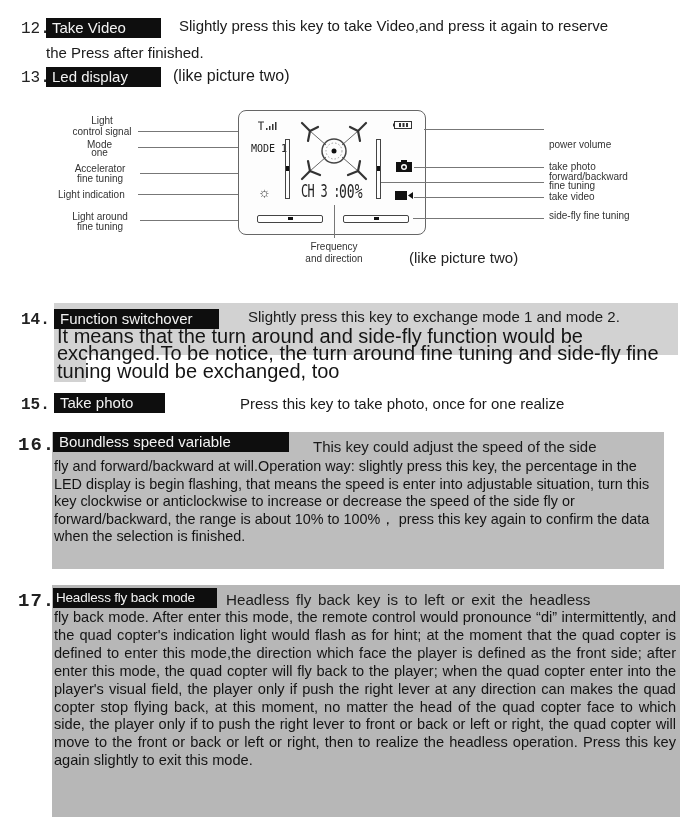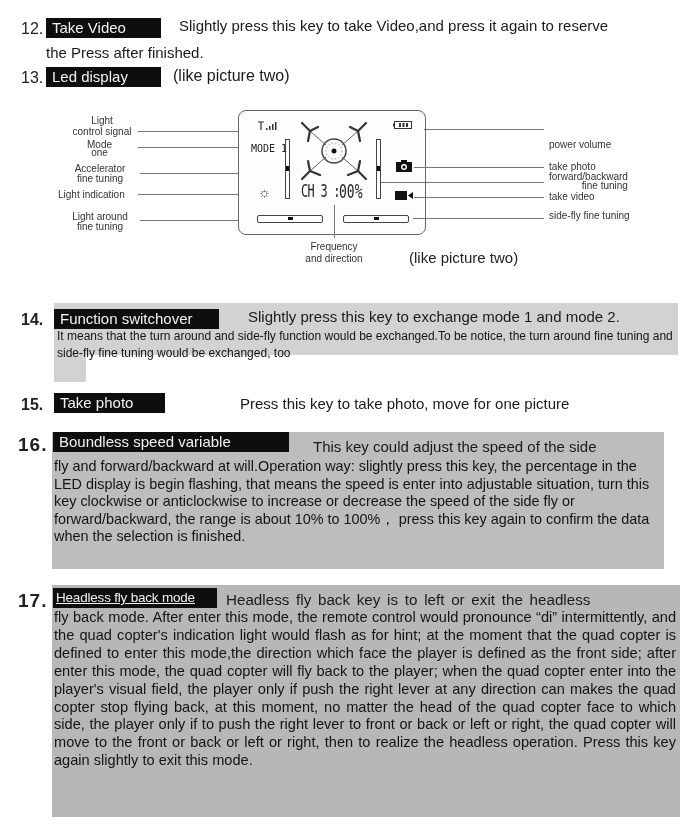--- a/index.html
+++ b/index.html
@@ -1,28 +1,28 @@
 <!DOCTYPE html>
 <html><head>
 <meta charset="utf-8">
 <style>
   html, body { margin: 0; padding: 0; }
   body {
     width: 700px; height: 830px; background: #ffffff; position: relative; overflow: hidden;
     font-family: "Liberation Sans", sans-serif; color: #1a1a1a;
   }
   .abs { position: absolute; }
-  .num { font-size: 16px; color: #222; }
+  .num { font-size: 16px; color: #222; font-family: Liberation Mono, monospace; }
   .num.big { font-size: 19px; font-weight: bold; letter-spacing: 1px; }
   .keylabel {
     position: absolute; background: #0e0e0e; color: #f2f2f2;
     font-family: "Liberation Sans", sans-serif; font-size: 15px; padding: 1px 6px; line-height: 18px;
     white-space: nowrap;
   }
-  .keylabel.condensed { font-size: 14px; letter-spacing: -0.2px; text-decoration: underline; }
+  .keylabel.condensed { font-size: 14px; letter-spacing: -0.2px; }
   .body-text { font-size: 14.6px; line-height: 19px; white-space: nowrap; }
   .shade { position: absolute; background: #bdbdbd; }
   .shade.light { background: #d2d2d2; }
   .shade.dark { background: #b7b7b7; }
   .para { position: absolute; font-size: 14.4px; line-height: 17.6px; color: #141414; }
   .para.justify { text-align: justify; text-align-last: left; }
   .diag-label { position: absolute; font-size: 10px; line-height: 10px; color: #333; text-align: center; white-space: nowrap; }
   .leader { position: absolute; height: 1px; background: #777; }
   .lcd {
     position: absolute; left: 238px; top: 110px; width: 186px; height: 123px;
@@ -155,21 +155,21 @@
       </div>
   </div>
 
   <div class="leader" style="left:424px; top:129px; width:120px;"></div>
   <div class="diag-label" style="left:549px; top:140px;text-align:right;">power volume</div>
 
   <div class="leader" style="left:414px; top:167px; width:130px;"></div>
   <div class="diag-label" style="left:549px; top:162px;">take photo</div>
 
   <div class="leader" style="left:381px; top:182px; width:163px;"></div>
-  <div class="diag-label" style="left:549px; top:172px; text-align:right; line-height:9px;">
+  <div class="diag-label" style="left:549px; top:172px; text-align:left; line-height:9px;">
     <div>forward/backward</div>
     <div>fine tuning</div>
   </div>
 
   <div class="leader" style="left:414px; top:197px; width:130px;"></div>
   <div class="diag-label" style="left:549px; top:192px;">take video</div>
 
   <div class="leader" style="left:413px; top:218px; width:131px;"></div>
   <div class="diag-label" style="left:549px; top:211px;text-align:right;">side-fly fine tuning</div>
 
@@ -179,25 +179,25 @@
     <div>and direction</div>
   </div>
   <div class="abs" style="left:409px; top:249px; font-size:15px; color:#222;">(like picture two)</div>
 </div>
 
 <div class="shade light" style="left:54px; top:303px; width:624px; height:52px;"></div>
 <div class="shade light" style="left:54px; top:355px; width:32px; height:27px;"></div>
 <div class="abs num" style="left:21px; top:311px; font-weight:bold;">14.</div>
 <div class="keylabel" style="left:54px; top:309px; width:153px;">Function switchover</div>
 <div class="abs body-text" style="left:248px; top:307px; font-size:15px;">Slightly press this key to exchange mode 1 and mode 2.</div>
-<div class="para" style="left:57px; top:328px; width:616px; font-size:12px; line-height:17.4px;">It means that the turn around and side-fly function would be exchanged.To be notice, the turn around fine tuning and side-fly fine tuning would be exchanged, too</div>
+<div class="para" style="left:57px; top:328px; width:616px; font-size:20px; line-height:17.4px;">It means that the turn around and side-fly function would be exchanged.To be notice, the turn around fine tuning and side-fly fine tuning would be exchanged, too</div>
 
 <div class="abs num" style="left:21px; top:396px; font-weight:bold;">15.</div>
 <div class="keylabel" style="left:54px; top:393px; width:99px;">Take photo</div>
-<div class="abs body-text" style="left:240px; top:394px; font-size:15px;">Press this key to take photo, move for one picture</div>
+<div class="abs body-text" style="left:240px; top:394px; font-size:15px;">Press this key to take photo, once for one realize</div>
 
 <div class="shade" style="left:52px; top:432px; width:612px; height:137px;"></div>
 <div class="abs num big" style="left:18px; top:434px;">16.</div>
 <div class="keylabel" style="left:53px; top:432px; width:224px; font-size:15px;">Boundless speed variable</div>
 <div class="abs body-text" style="left:313px; top:437px; font-size:15px;">This key could adjust the speed of the side</div>
 <div class="para" style="left:54px; top:458px; width:606px; font-size:14.4px; line-height:17.6px;">fly and forward/backward at will.Operation way: slightly press this key, the percentage in the LED display is begin flashing, that means the speed is enter into adjustable situation, turn this key clockwise or anticlockwise to increase or decrease the speed of the side fly or forward/backward, the range is about 10%  to 100%， press this key again to confirm the data when the selection is finished.</div>
 
 <div class="shade dark" style="left:52px; top:585px; width:628px; height:232px;"></div>
 <div class="abs num big" style="left:18px; top:590px;">17.</div>
 <div class="keylabel condensed" style="left:53px; top:588px; width:158px; font-size:13.5px; padding:1px 3px;">Headless fly back mode</div>

